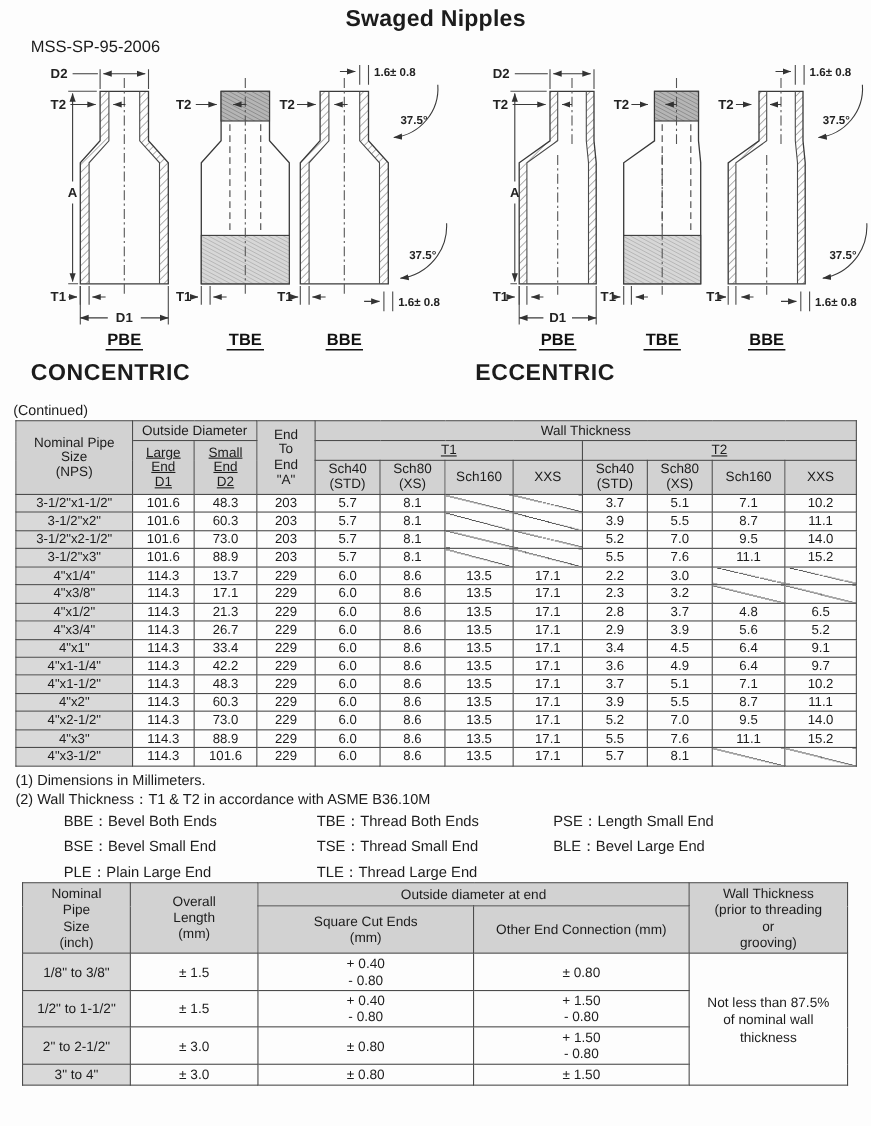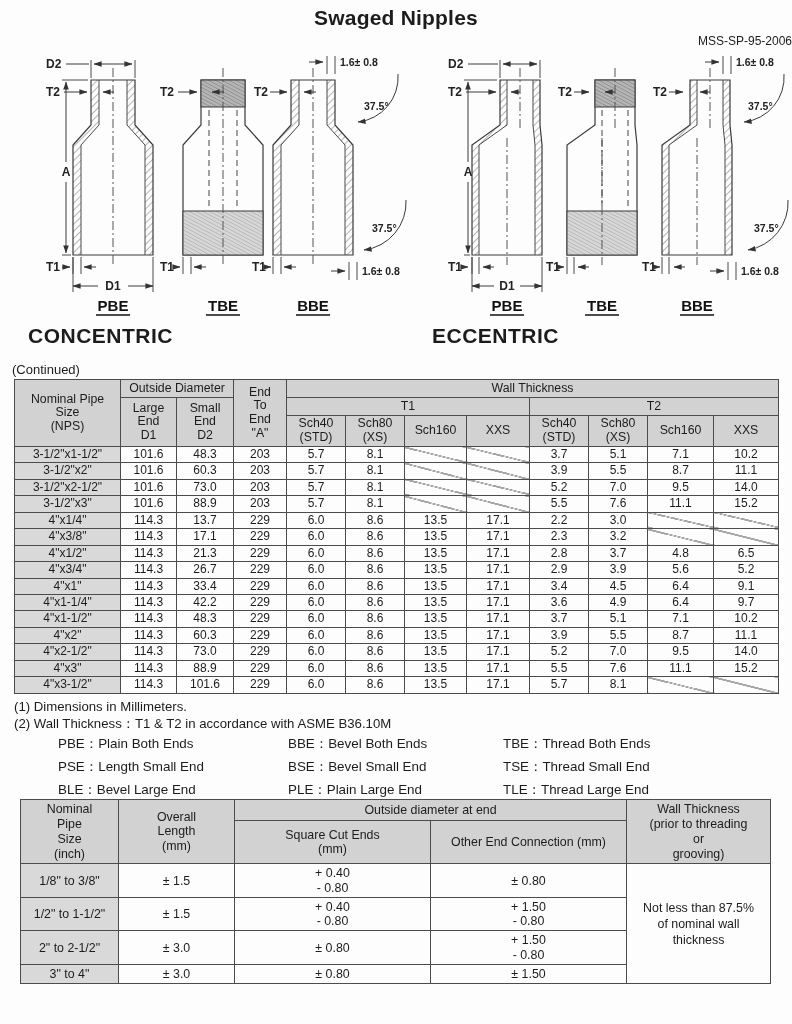--- a/index.html
+++ b/index.html
@@ -3,34 +3,34 @@
 <meta charset="utf-8">
 <style>
   html,body{margin:0;padding:0;}
   body{
     width:792px;height:1024px;overflow:hidden;
     background:#fdfdfd;color:#1c1c1c;
     font-family:"Liberation Sans", sans-serif;
   }
   .page{position:relative;width:792px;height:1024px;}
   .doc-title{margin:6px 0 0 0;text-align:center;font-size:21px;font-weight:bold;letter-spacing:.2px;}
-  .standard{margin:4px 0 0 28px;font-size:12px;text-align:right;}
+  .standard{margin:4px 0 0 28px;font-size:15px;}
   .diagrams{display:flex;margin-top:2px;}
   .dgroup{display:flex;flex-direction:column;}
   .dgroup.concentric{margin-left:28px;width:402px;}
   .dgroup.eccentric{width:360px;margin-left:2px;}
   .dcaption{text-align:left;font-size:21px;font-weight:bold;margin-top:0;letter-spacing:.5px;}
   .continued{margin:14px 0 2px 12px;font-size:13px;}
   table{border-collapse:collapse;table-layout:fixed;}
   th,td{border:1px solid #4c4c4c;text-align:center;vertical-align:middle;
         white-space:pre-line;overflow:hidden;}
   .main-table{margin:0 0 0 14px;width:764px;font-size:12px;}
   .main-table th{background:#d2d2d2;font-weight:normal;font-size:12.3px;line-height:1.1;padding:1px 1px;}
   .main-table thead tr.r1 th{height:15px;}
-  .main-table thead tr.r2 th{height:15px;}
+  .main-table thead tr.r2 th{height:15px;text-decoration:underline;}
   .main-table thead tr.r3 th{height:28px;}
   .main-table td{padding:1px 2px;line-height:1.12;height:13px;}
   td.row-head{background:#d9d9d9;}
   td.na{background-image:linear-gradient(to top right,
         rgba(0,0,0,0) 48.6%, #4f4f4f 48.6%, #4f4f4f 51.4%, rgba(0,0,0,0) 51.4%);}
   .notes{margin:4px 0 0 14px;font-size:13.2px;line-height:1.32;}
   .abbrev{margin:3px 0 0 58px;display:grid;grid-template-columns:230px 215px auto;
           row-gap:5px;font-size:13.4px;}
   .tol-title{margin:13px 0 3px 8px;font-size:15.5px;font-weight:bold;}
   .tol-table{margin-left:20px;width:750px;font-size:12.4px;}
@@ -528,21 +528,20 @@
         </tr>
       </tbody>
   </table>
 
   <div class="notes">
     <div>(1) Dimensions in Millimeters.</div>
     <div>(2) Wall Thickness：T1 &amp; T2 in accordance with ASME B36.10M</div>
   </div>
 
   <div class="abbrev">
-    <div>PBE：Plain Both Ends</div>
     <div>BBE：Bevel Both Ends</div>
     <div>TBE：Thread Both Ends</div>
     <div>PSE：Length Small End</div>
     <div>BSE：Bevel Small End</div>
     <div>TSE：Thread Small End</div>
     <div>BLE：Bevel Large End</div>
     <div>PLE：Plain Large End</div>
     <div>TLE：Thread Large End</div>
   </div>
 

